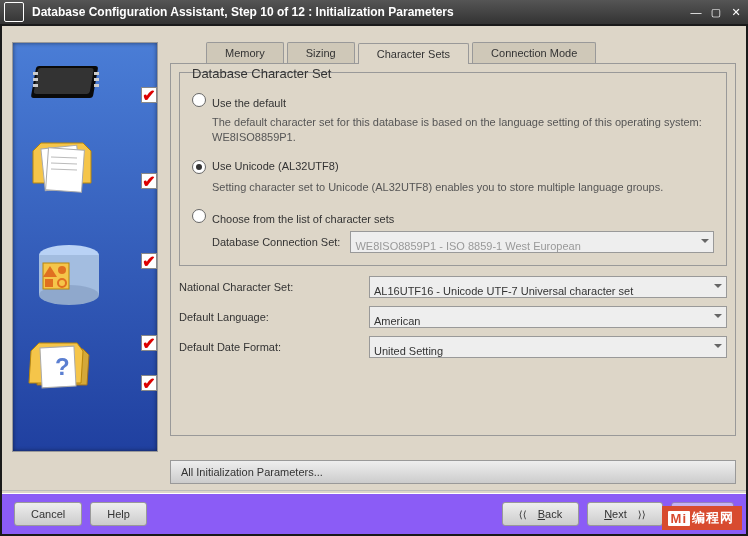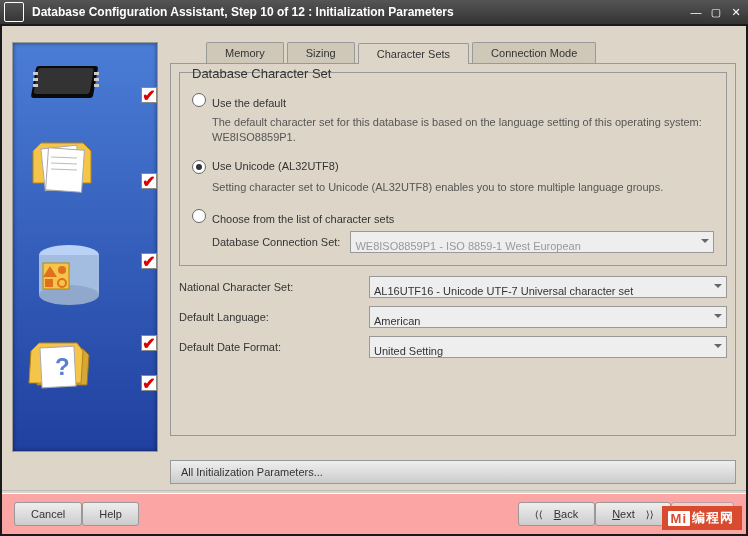--- a/index.html
+++ b/index.html
@@ -28,21 +28,21 @@
 .desc{color:#555;font-size:11px;margin:0 0 14px 20px;line-height:1.4;}
 .sub-row{display:flex;align-items:center;gap:10px;margin:6px 0 0 20px;}
 .label{font-size:11px;}
 .select{flex:1;height:20px;border:1px solid #999;background:#eee;display:flex;align-items:flex-end;padding:0 4px;font-size:11px;position:relative;}
 .select.disabled{color:#999;}
 .select::after{content:'';position:absolute;right:4px;top:7px;border:4px solid transparent;border-top-color:#666;}
 .lower{margin-top:10px;}
 .field-row{display:flex;align-items:center;margin:8px 0;}
 .field-row .lbl{width:190px;font-size:11px;}
 .allparams{margin-top:24px;height:22px;border:1px solid #999;background:linear-gradient(#eee,#ccc);display:inline-flex;align-items:center;padding:0 10px;font-size:11px;cursor:pointer;}
-.footer{display:flex;align-items:center;padding:8px 12px;background:#fca5a5;}
+.footer{display:flex;align-items:center;padding:8px 12px;gap:8px;background:#8b5cf6;}
 .btn{height:22px;border:1px solid #999;background:linear-gradient(#eee,#ccc);display:inline-flex;align-items:center;padding:0 16px;font-size:11px;cursor:pointer;border-radius:3px;}
 .btn .underline{text-decoration:underline;}
 .spacer{flex:1;}
 .navbtn{display:inline-flex;align-items:center;gap:4px;}
 .arrow{font-size:10px;}
 .watermark{position:absolute;right:6px;bottom:6px;background:#d84b2f;color:#fff;font-size:13px;font-weight:bold;padding:3px 8px 3px 6px;display:flex;align-items:center;gap:2px;letter-spacing:1px;justify-content:center;}
 .watermark .mi{background:#fff;color:#d84b2f;padding:0 3px;border-radius:1px;font-weight:bold;}
 .sep{height:2px;border-top:1px solid #bbb;border-bottom:1px solid #fff;margin:0;}
 </style>
 </head>

